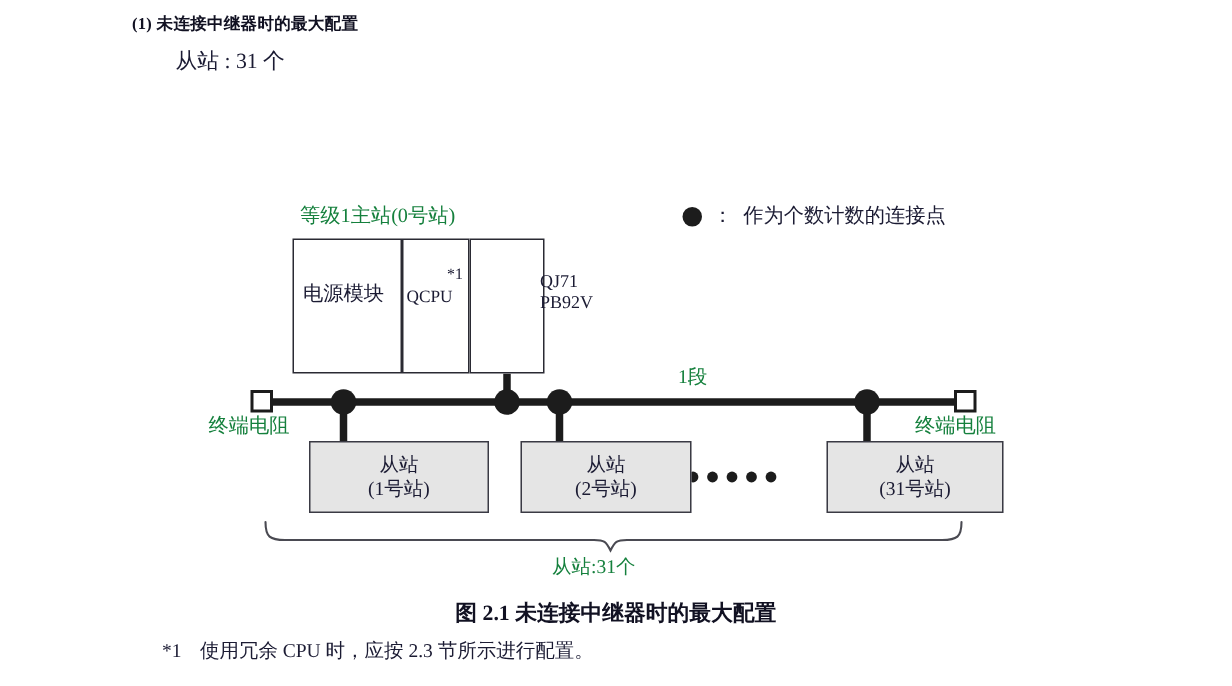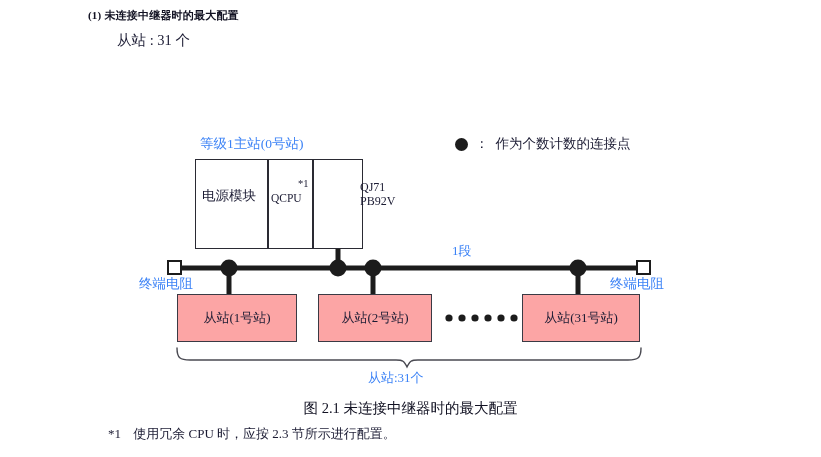--- a/index.html
+++ b/index.html
@@ -67,21 +67,21 @@
   }
   #legend .legend-text {
     font-size: 13.5px;
     color: #1b1b33;
   }
 
   
   .dlabel {
     position: absolute;
     font-size: 13.5px;
-    color: #3b82f6;
+    color: #15803d;
     white-space: nowrap;
     line-height: 1.18;
   }
 
   #label-master-group { left: 200px; top: 136px; }
   #label-seg         { left: 452px; top: 243px; font-size: 13px;}
   #label-term-left   { left: 139px; top: 276px; }
   #label-term-right  { left: 610px; top: 276px; }
   #label-brace       { left: 368px; top: 370px; font-size: 13px;}
 
@@ -105,43 +105,44 @@
   }
   #text-power { left: 202px; top: 188px; font-size: 13.5px; }
   #text-qcpu  { left: 271px; top: 192px; font-size: 11.5px; }
   #text-star1 { left: 298px; top: 178px; font-size: 10.5px; }
   #text-pb92v { left: 317px; top: 181px; font-size: 12px; margin-left: 43px; }
 
   
   .slavebox {
     position: absolute;
     border: 1.3px solid #3a3a44;
-    background: #fca5a5;
+    background: #e5e5e5;
     box-sizing: border-box;
     display: flex;
-    flex-direction: row;
+    flex-direction: column;
     align-items: center;
     justify-content: center;
     font-size: 13px;
     color: #1b1b33;
     line-height: 1.25;
+    margin-left: 29px;
   }
   #slave-1  { left: 177px; top: 294px; width: 120px; height: 48px; }
   #slave-2  { left: 318px; top: 294px; width: 114px; height: 48px; }
   #slave-31 { left: 522px; top: 294px; width: 118px; height: 48px; }
 
   
   #figure-caption {
     position: absolute;
     left: 0;
     top: 399px;
     width: 821px;
     text-align: center;
     font-size: 14.5px;
-    font-weight: normal;
+    font-weight: bold;
     color: #111122;
   }
   #footnote {
     position: absolute;
     left: 108px;
     top: 425px;
     font-size: 13px;
     color: #1b1b33;
     white-space: nowrap;
   }

